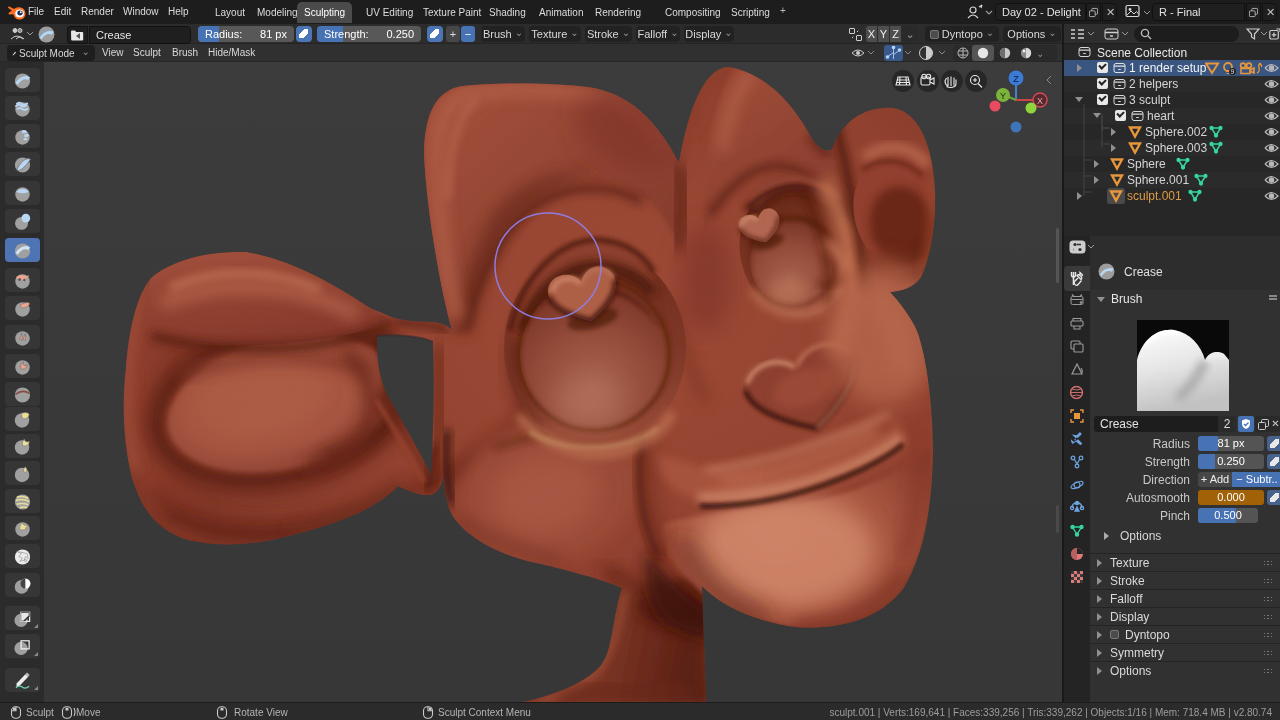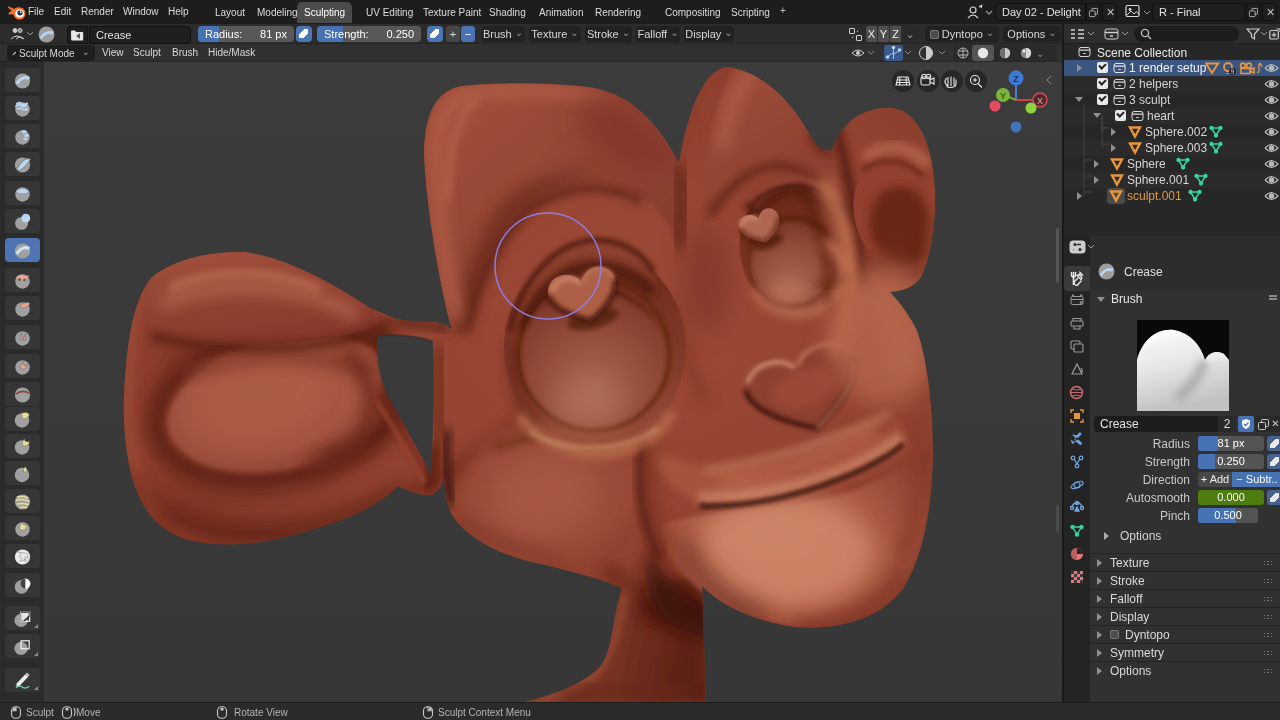--- a/index.html
+++ b/index.html
@@ -1005,21 +1005,21 @@
         <div class="pslider"><div class="fill" style="width:17px"></div><span>0.250</span></div>
         <div class="ppen"></div>
       </div>
     <div class="prow" style="top:448px">
         <span class="plabel">Direction</span>
       <div class="abs" style="left:108px;width:34px;height:15px;background:#474747;border-radius:3px 0 0 3px;color:#eee;font-size:11px;text-align:center;line-height:14px">+ Add</div>
       <div class="abs" style="left:142px;width:50px;height:15px;background:#4772b3;border-radius:0 3px 3px 0;color:#fff;font-size:11px;text-align:center;line-height:14px">− Subtr..</div>
     </div>
     <div class="prow" style="top:466px">
         <span class="plabel">Autosmooth</span>
-        <div class="pslider" style="background:#4d7c0f"><span>0.000</span></div>
+        <div class="pslider" style="background:#a16207"><span>0.000</span></div>
         <div class="ppen"></div>
       </div>
     <div class="prow" style="top:484px">
         <span class="plabel">Pinch</span>
         <div class="pslider" style="width:60px"><div class="fill" style="width:38px"></div><span>0.500</span></div>
       </div>
     <div class="prow" style="top:504px">
         <div class="oarr" style="left:14px;top:4px;border-left-color:#aaa"></div>
         <span class="abs" style="left:30px;top:1px">Options</span>
       </div>
@@ -1049,14 +1049,15 @@
       <rect x="1.5" y="0.8" width="9" height="11.5" rx="4"></rect>
         <path d="M4.5,3.2 h3" stroke-width="2.6"></path>
     </svg>
     <div class="abs" style="left:234px;top:4px">Rotate View</div>
     <svg class="abs" style="left:422px;top:3px" width="12" height="13" viewBox="0 0 12 13" fill="none" stroke="#c9c9c9" stroke-width="1.1">
       <rect x="1.5" y="0.8" width="9" height="11.5" rx="4"></rect>
         <path d="M6,0.8 v4 h4.5"></path>
         <path d="M7,3 h2.5" stroke-width="2.4"></path>
     </svg>
     <div class="abs" style="left:438px;top:4px">Sculpt Context Menu</div>
+    <div class="abs" style="right:8px;top:4px;color:#9d9d9d;white-space:nowrap">sculpt.001 | Verts:169,641 | Faces:339,256 | Tris:339,262 | Objects:1/16 | Mem: 718.4 MB | v2.80.74</div>
   </div>
 </div>
 
 </body></html>

